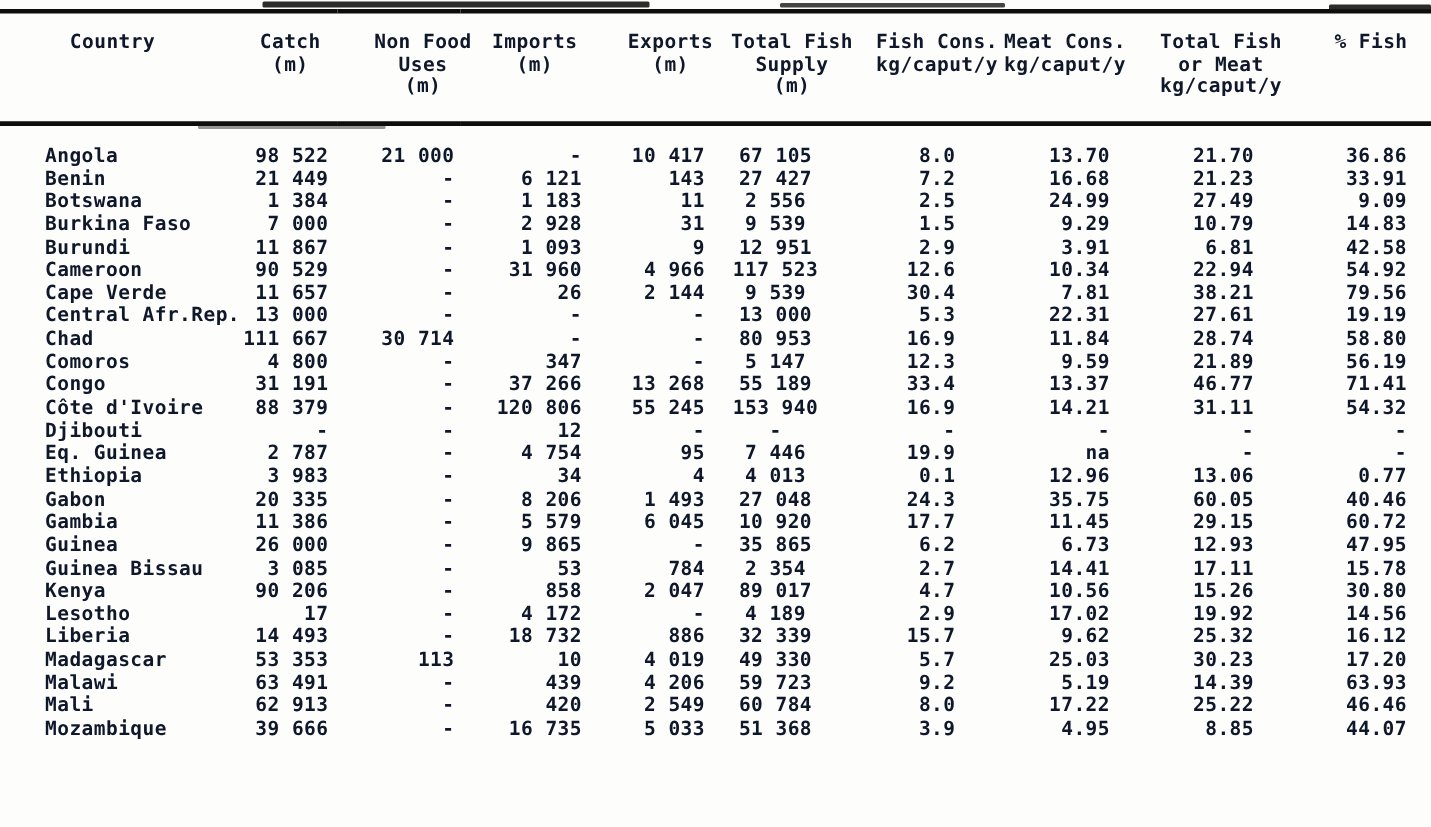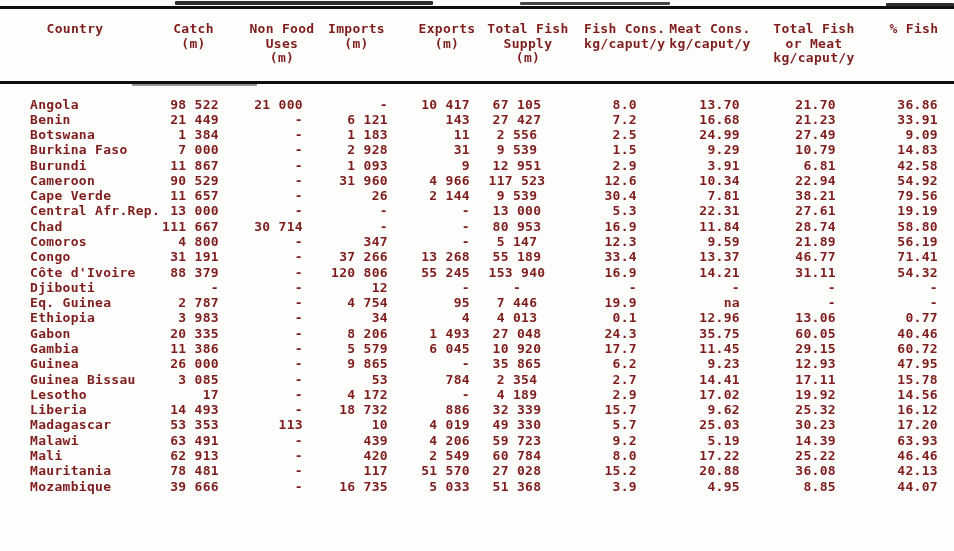--- a/index.html
+++ b/index.html
@@ -2,21 +2,21 @@
 <html><head>
 <meta charset="utf-8">
 <style>
   html,body{margin:0;padding:0;background:#e8e8e8;}
   .sheet{
     position:relative;
     width:954px;height:551px;
     background:#fdfdfb;
     overflow:hidden;
     font-family:"DejaVu Sans Mono","Liberation Mono",monospace;
-    color:#7f1d1d;
+    color:#0f172a;
   }
   table.stats{
     border-collapse:collapse;
     table-layout:fixed;
     width:954px;
     margin-top:6px;
     border-top:3px solid #0d0d0d;
   }
   thead{border-bottom:3px solid #0d0d0d;}
   th{
@@ -340,35 +340,47 @@
           <td>60.72</td>
         </tr>
         <tr>
           <td>Guinea</td>
           <td>26 000</td>
           <td>-</td>
           <td>9 865</td>
           <td>-</td>
           <td>35 865</td>
           <td>6.2</td>
-          <td>9.23</td>
+          <td>6.73</td>
           <td>12.93</td>
           <td>47.95</td>
         </tr>
         <tr>
           <td>Guinea Bissau</td>
           <td>3 085</td>
           <td>-</td>
           <td>53</td>
           <td>784</td>
           <td>2 354</td>
           <td>2.7</td>
           <td>14.41</td>
           <td>17.11</td>
           <td>15.78</td>
+        </tr>
+        <tr>
+          <td>Kenya</td>
+          <td>90 206</td>
+          <td>-</td>
+          <td>858</td>
+          <td>2 047</td>
+          <td>89 017</td>
+          <td>4.7</td>
+          <td>10.56</td>
+          <td>15.26</td>
+          <td>30.80</td>
         </tr>
         <tr>
           <td>Lesotho</td>
           <td>17</td>
           <td>-</td>
           <td>4 172</td>
           <td>-</td>
           <td>4 189</td>
           <td>2.9</td>
           <td>17.02</td>
@@ -417,32 +429,20 @@
           <td>-</td>
           <td>420</td>
           <td>2 549</td>
           <td>60 784</td>
           <td>8.0</td>
           <td>17.22</td>
           <td>25.22</td>
           <td>46.46</td>
         </tr>
         <tr>
-          <td>Mauritania</td>
-          <td>78 481</td>
-          <td>-</td>
-          <td>117</td>
-          <td>51 570</td>
-          <td>27 028</td>
-          <td>15.2</td>
-          <td>20.88</td>
-          <td>36.08</td>
-          <td>42.13</td>
-        </tr>
-        <tr>
           <td>Mozambique</td>
           <td>39 666</td>
           <td>-</td>
           <td>16 735</td>
           <td>5 033</td>
           <td>51 368</td>
           <td>3.9</td>
           <td>4.95</td>
           <td>8.85</td>
           <td>44.07</td>

